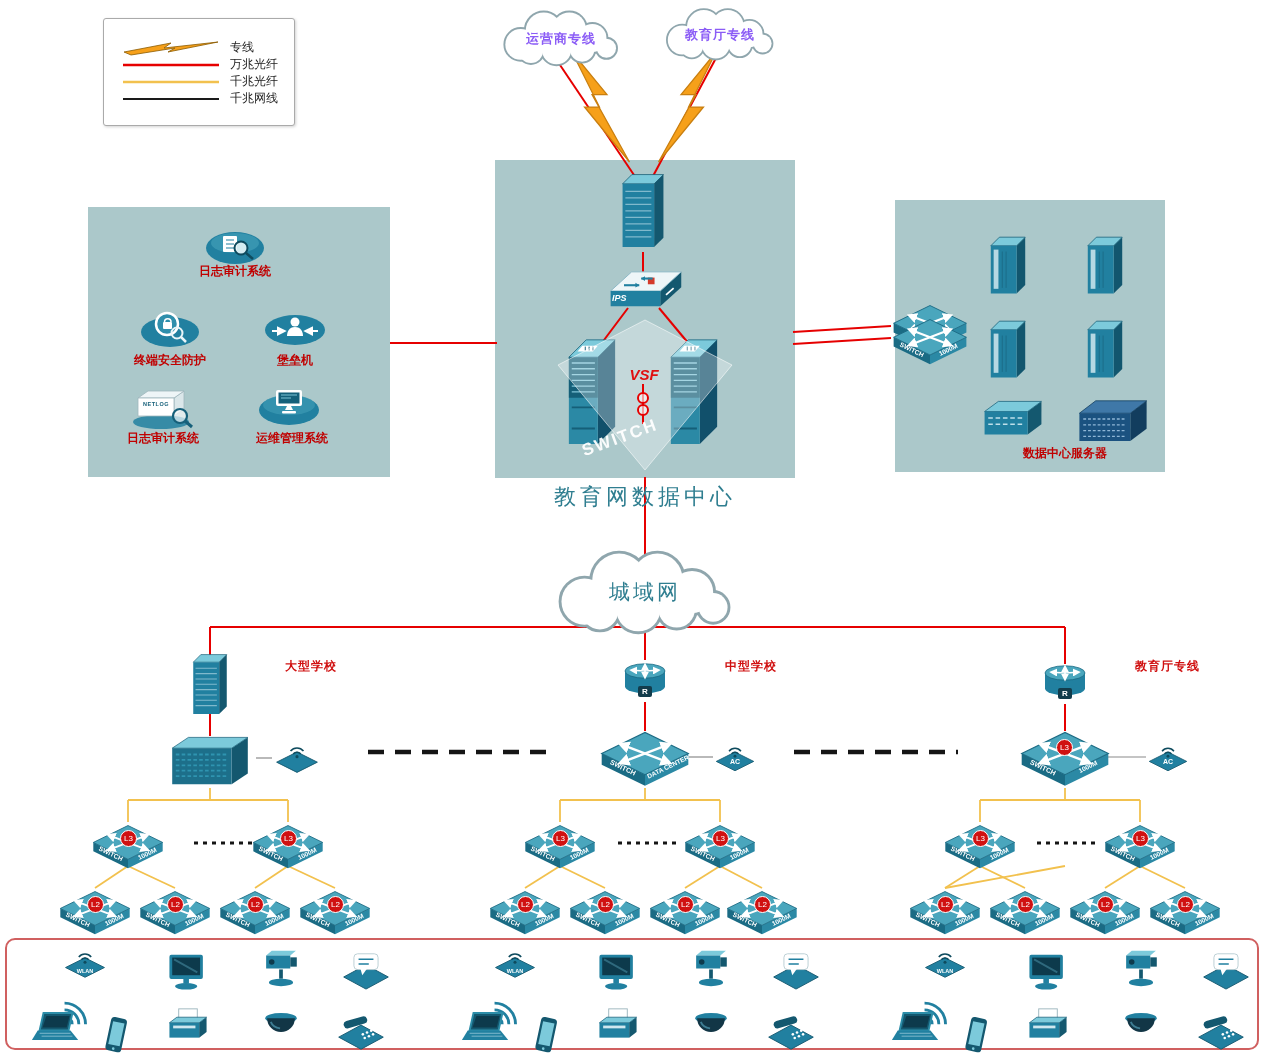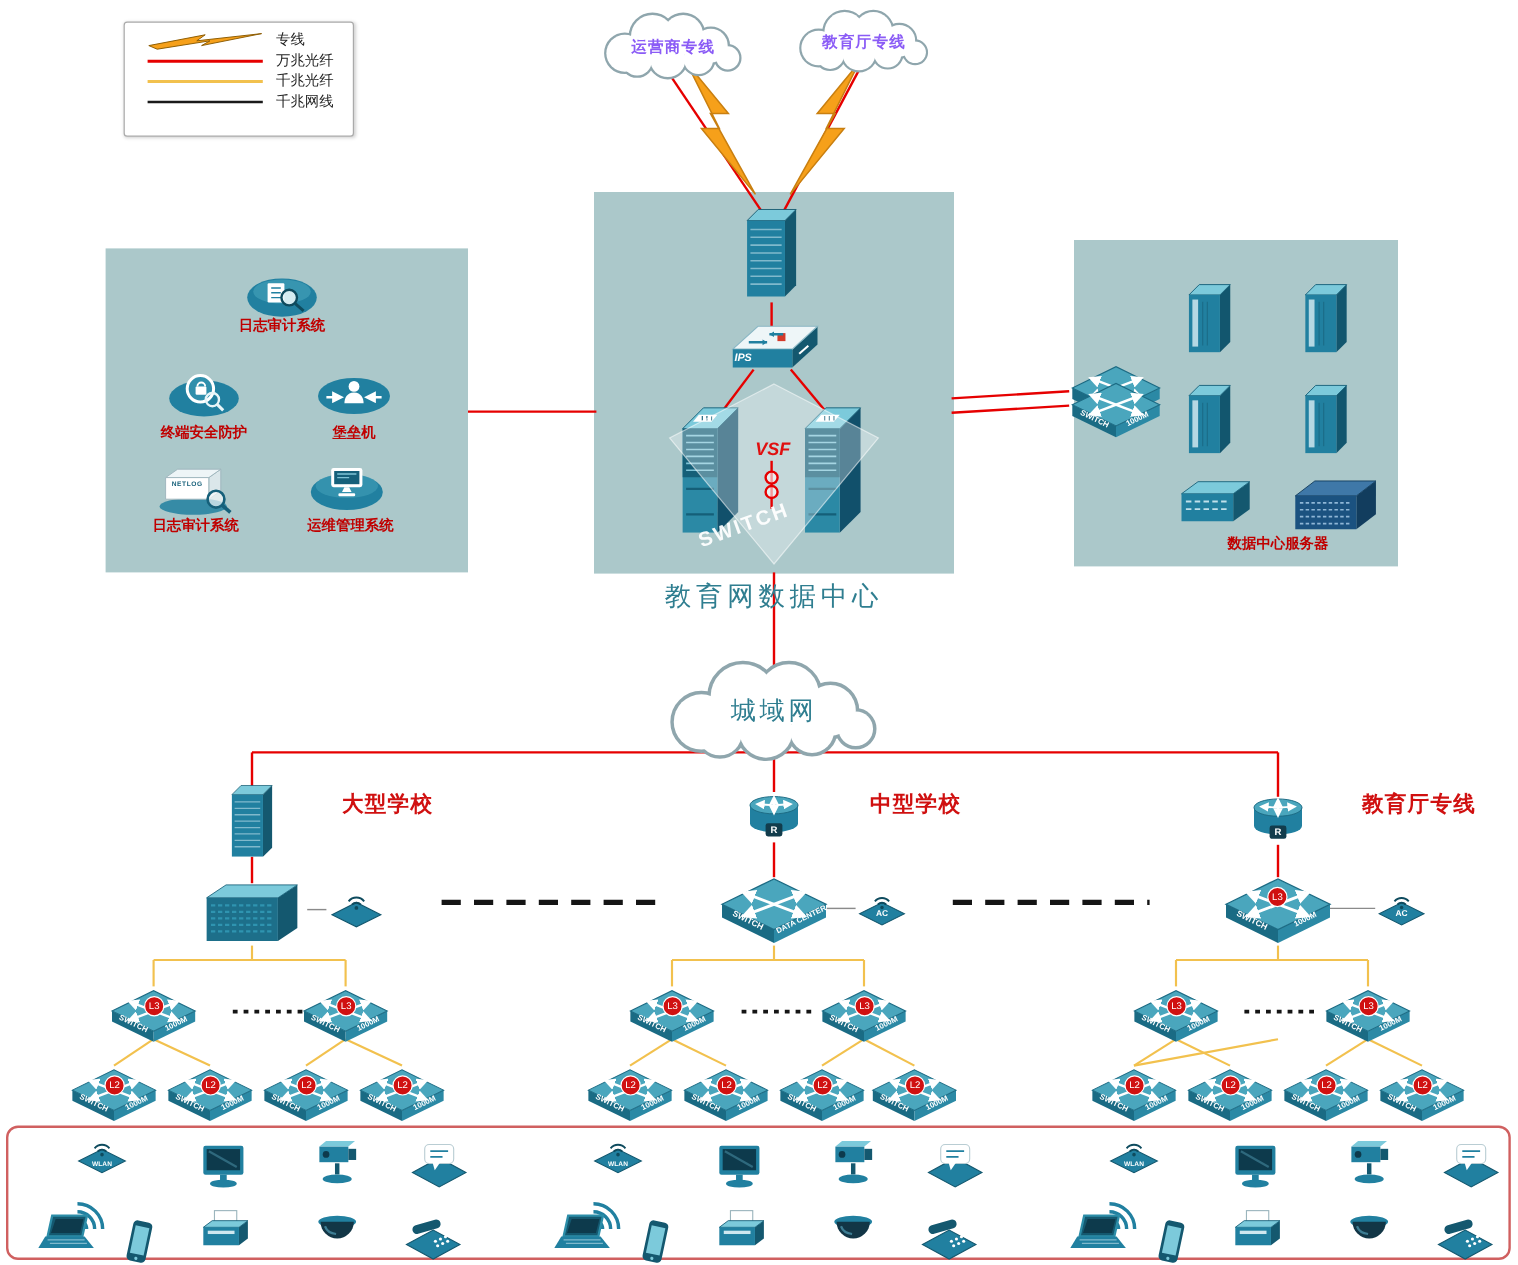--- a/index.html
+++ b/index.html
@@ -2,24 +2,24 @@
 <html><head>
 <meta charset="utf-8">
 <style>
 *{margin:0;padding:0;box-sizing:border-box}
 body{font-family:"Liberation Sans",sans-serif;background:#fff}
 #canvas{position:relative;width:1265px;height:1054px;background:#fff;overflow:hidden}
 .abs{position:absolute}
 svg.abs{display:block}
 .zone{position:absolute;background:#abc8ca}
 .rlbl{position:absolute;color:#c00000;font-weight:bold;font-size:12px;text-align:center}
-.slbl{position:absolute;color:#d01010;font-weight:bold;font-size:18px;letter-spacing:1px}
+.slbl{position:absolute;color:#d01010;font-weight:bold;font-size:12px;letter-spacing:1px}
 .cloud-lbl{position:absolute;color:#8b5cf6;font-weight:bold;font-size:13px;text-align:center;letter-spacing:1px}
 .title-serif{font-family:"Liberation Serif",serif;color:#2f7e90}
-#legend{position:absolute;left:103px;top:18px;width:192px;height:96px;background:#fff;border:1px solid #aaa;border-radius:3px;box-shadow:1px 1px 3px rgba(0,0,0,.18);padding:20px 8px;display:flex;flex-direction:column;justify-content:flex-end}
+#legend{position:absolute;left:103px;top:18px;width:192px;height:108px;background:#fff;border:1px solid #aaa;border-radius:3px;box-shadow:1px 1px 3px rgba(0,0,0,.18);padding:20px 8px;display:flex;flex-direction:column;justify-content:flex-start}
 .lrow{display:flex;align-items:center;height:21px}
 .lrow .ic{width:118px;display:flex;align-items:center;justify-content:center}
 .lrow .tx{font-size:12px;color:#222}
 .sw{position:absolute;width:80px;height:56px}
 .sw>svg{position:absolute;left:0;top:0;width:100%;height:100%}
 .sw .f{position:absolute;left:1px;top:32px;width:44px;text-align:center;color:#fff;font-size:6.5px;font-weight:bold;transform:rotate(26deg)}
 .sw .s{position:absolute;left:38px;top:32px;width:42px;text-align:center;color:#fff;font-size:6.5px;font-weight:bold;transform:rotate(-26deg)}
 .sw .bdg{position:absolute;left:32px;top:12px;width:17px;height:17px;border-radius:50%;background:#d01111;border:1px solid #fff;color:#fff;font-size:8px;font-weight:normal;display:flex;align-items:center;justify-content:center}
 .sw-lg{width:100px;height:68px}
 .sw-lg .f{top:40px;left:3px;width:50px;font-size:7px}

